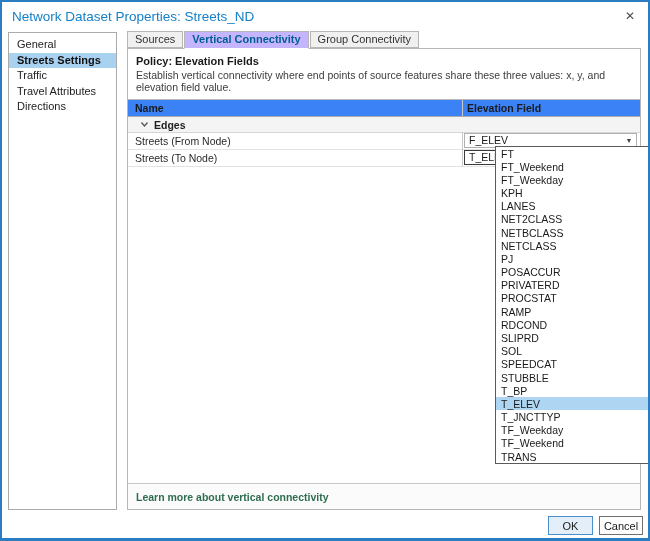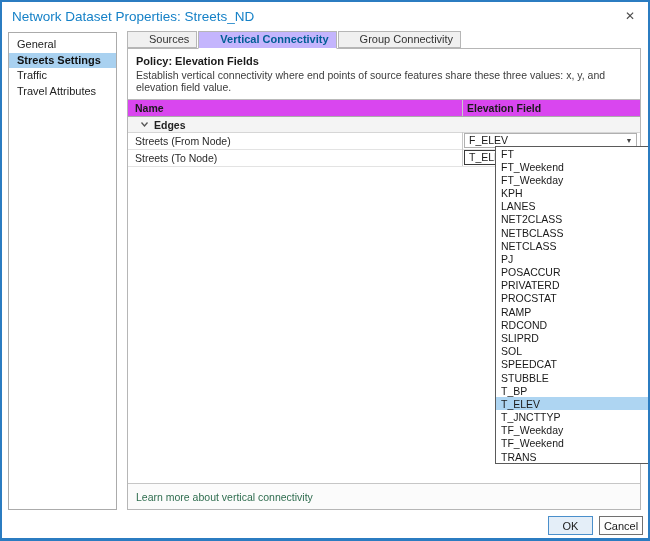--- a/index.html
+++ b/index.html
@@ -22,33 +22,33 @@
   .sidebar { position:absolute; left:6px; top:30px; width:109px; height:478px;
     background:#fff; border:1px solid #ababab; padding-top:4px; }
   .side-item { height:15.5px; line-height:15.5px; padding-left:8px; font-size:11px; color:#222;
     white-space:nowrap; cursor:pointer; }
   .side-item.selected { background:#a9d1f0; font-weight:bold; color:#111; }
 
   
   .main { position:absolute; left:125px; top:29px; width:514px; height:481px; }
   .tabs { display:flex; height:17px; align-items:flex-end; }
   .tab { font-size:11px; color:#333; background:#f0f0f0; border:1px solid #b6b6b6;
-    padding:1px 7px 2px 21px; margin-right:1px; height:17px; line-height:13px; cursor:pointer;
+    padding:1px 7px 2px 7px; margin-right:1px; height:17px; line-height:13px; cursor:pointer;
     position:relative; z-index:1; white-space:nowrap; }
   .tab.active { background:#c4b5fd; color:#005e95; font-weight:bold; border-bottom-color:#fff;
     z-index:3; margin-bottom:-1px; height:18px; }
 
   .content { position:absolute; left:0; top:17px; width:514px; height:462px;
     border:1px solid #b6b6b6; background:#fff; display:flex; flex-direction:column; z-index:2; }
   .policy-heading { font-size:11px; font-weight:bold; color:#1a1a1a; padding:6px 8px 1px 8px; }
   .policy-desc { font-size:10.5px; color:#3c3c3c; padding:1px 8px 6px 8px; }
 
   .grid { border-top:1px solid #b9b9b9; }
   .g-row { display:flex; border-bottom:1px solid #e3e3e3; background:#fff; }
-  .g-head { background:#d946ef; border-bottom:1px solid #ababab; }
+  .g-head { background:#3b82f6; border-bottom:1px solid #ababab; }
   .g-head .g-name, .g-head .g-field { font-weight:bold; color:#1a1a1a; }
   .g-name { flex:1; font-size:10.5px; color:#2a2a2a; padding:2px 0 2px 7px; height:16px; line-height:12px; }
   .g-field { width:178px; border-left:1px solid #c9c9c9; font-size:10.5px; padding:2px 0 1px 4px; height:16px; line-height:12px; }
   .g-group { background:#f4f4f4; border-bottom:1px solid #d6d6d6; display:flex; align-items:center;
     height:16px; padding-left:12px; cursor:pointer; }
   .g-group .chev { width:9px; height:9px; margin-right:5px; }
   .g-group .glabel { font-size:10.5px; font-weight:bold; color:#222; }
   .data-row { height:17px; align-items:flex-end; cursor:default; }
   .data-row .g-field { padding:0 3px 0 1px; display:flex; align-items:center; height:17px; border-left:1px solid #c9c9c9; }
 
@@ -67,21 +67,21 @@
     white-space:nowrap; cursor:pointer; }
   .dd-item.selected { background:#aed5f2; }
   .dd-scroll { width:13px; display:flex; flex-direction:column; background:#f2f2f2; border-left:1px solid #e4e4e4; }
   .dd-btn { height:11px; text-align:center; font-size:6px; color:#6b6b6b; line-height:11px; background:#f2f2f2; cursor:pointer; }
   .dd-track { flex:1; position:relative; background:#f2f2f2; }
   .dd-thumb { position:absolute; left:1px; right:1px; top:86px; bottom:0; background:#74b2e2; cursor:grab; }
 
   
   .learn-strip { margin-top:auto; height:26px; border-top:1px solid #c6c6c6; background:#fbfbfb;
     display:flex; align-items:center; padding-left:8px; }
-  .learn-link { font-size:10.5px; font-weight:normal; color:#2f6d4f; cursor:pointer; }
+  .learn-link { font-size:10.5px; font-weight:bold; color:#2f6d4f; cursor:pointer; }
 
   
   .btn { position:absolute; top:514px; height:19px; font-size:11px; color:#1a1a1a;
     display:flex; align-items:center; justify-content:center; cursor:pointer; }
   .btn-ok { left:546px; width:45px; background:#e4eef8; border:1px solid #4a8fcb; }
   .btn-cancel { left:597px; width:44px; background:#fdfdfd; border:1px solid #707070; }
 </style>
 </head>
 <body>
 
@@ -90,20 +90,21 @@
   <div class="titlebar">
     <div class="title">Network Dataset Properties: Streets_ND</div>
     <div class="close-x">✕</div>
   </div>
 
   <div class="sidebar">
       <div class="side-item">General</div>
       <div class="side-item selected">Streets Settings</div>
       <div class="side-item">Traffic</div>
       <div class="side-item">Travel Attributes</div>
+      <div class="side-item">Directions</div>
     </div>
 
   <div class="main">
     <div class="tabs">
         <div class="tab">Sources</div>
         <div class="tab active">Vertical Connectivity</div>
         <div class="tab">Group Connectivity</div>
       </div>
 
     <div class="content">

